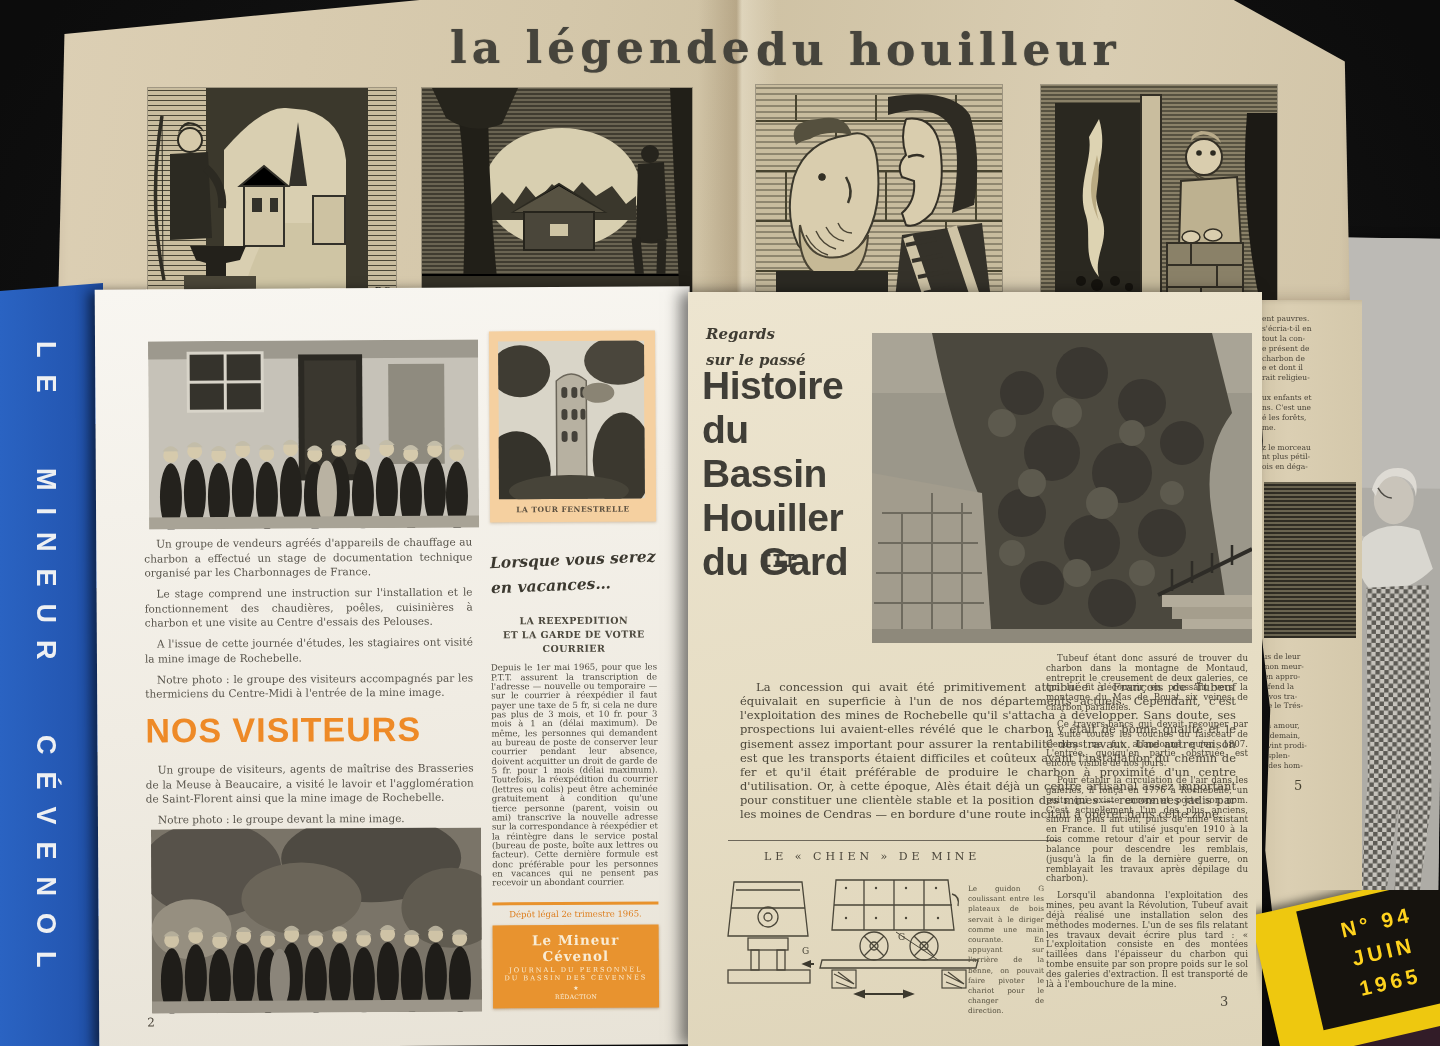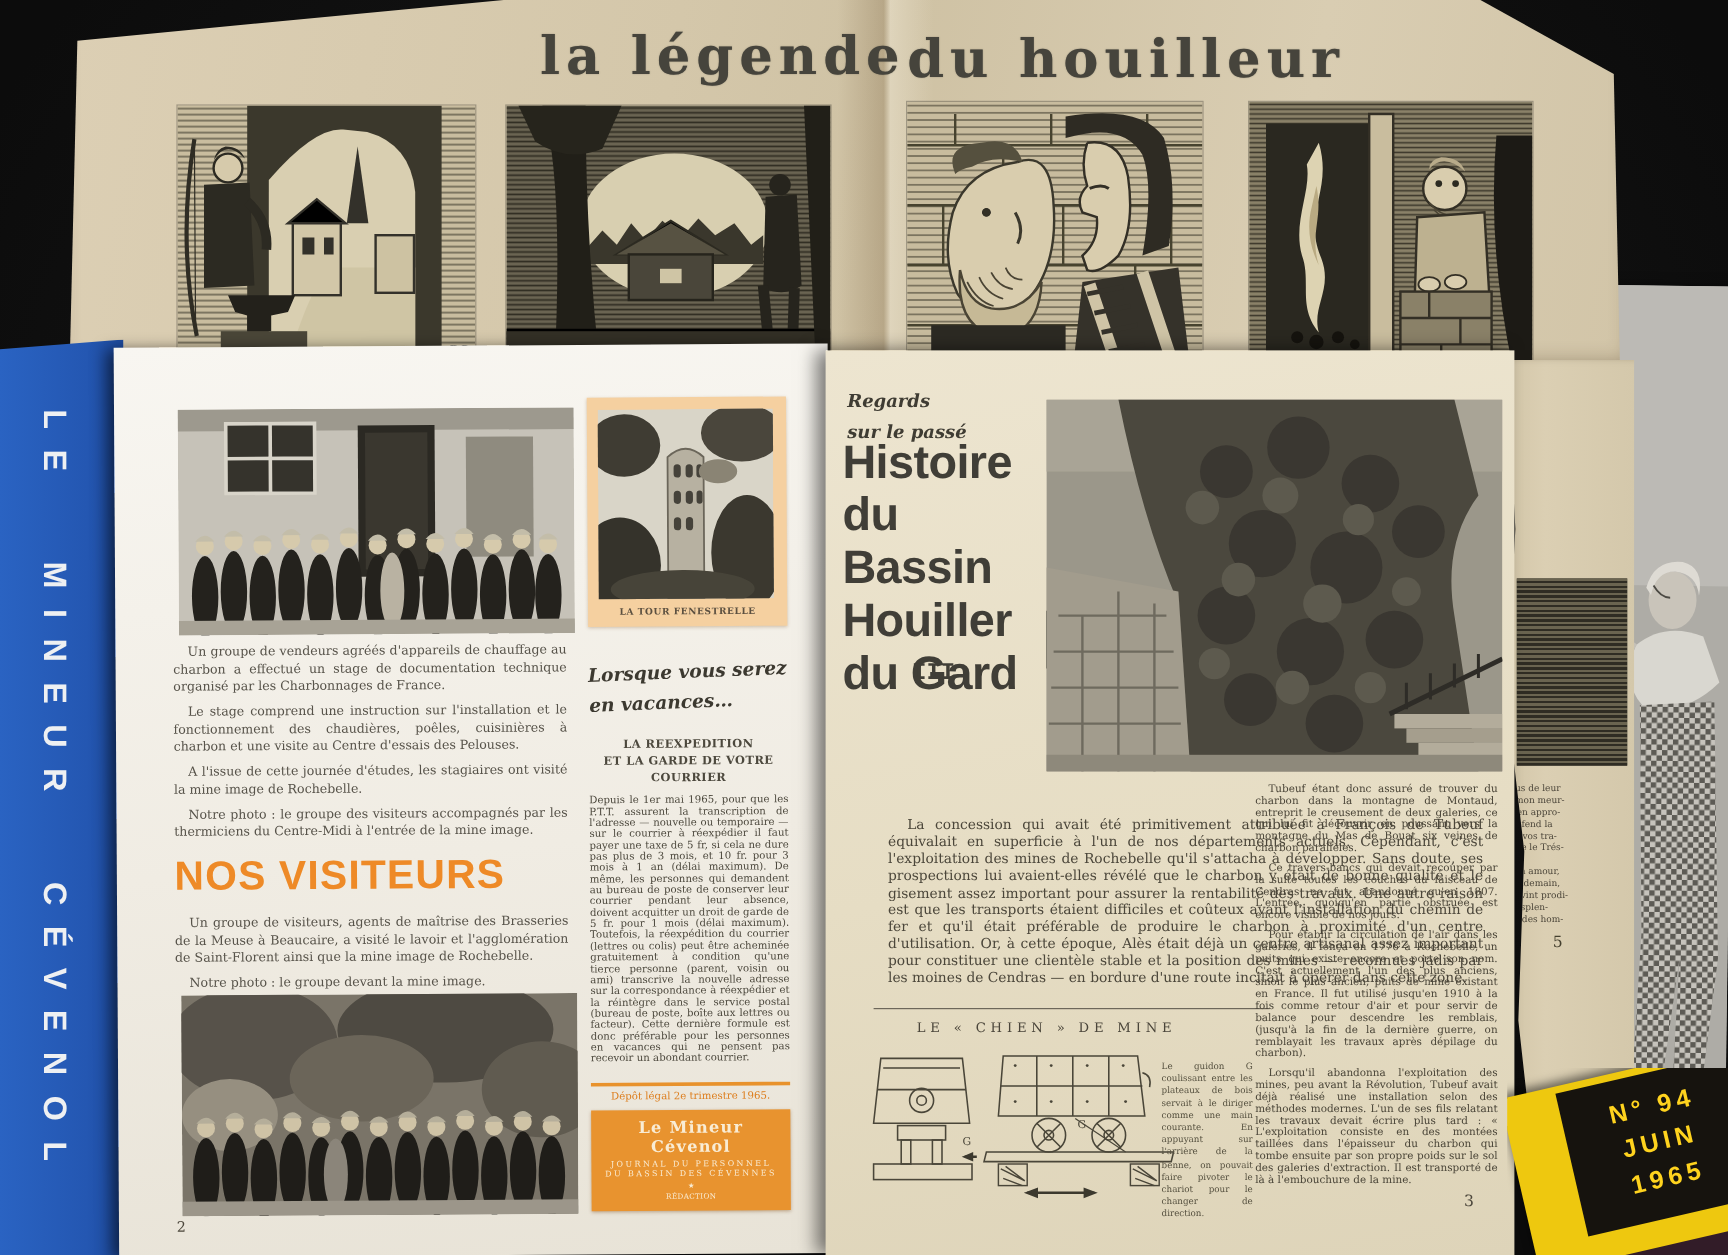--- a/index.html
+++ b/index.html
@@ -228,20 +228,36 @@
         <ellipse cx="150" cy="152" rx="9" ry="6" fill="#d9cdae" stroke="#332f25" stroke-width="1.5"></ellipse>
         <ellipse cx="172" cy="150" rx="9" ry="6" fill="#d9cdae" stroke="#332f25" stroke-width="1.5"></ellipse>
         <rect x="126" y="158" width="76" height="65" fill="#8a8168" stroke="#332f25" stroke-width="2"></rect>
         <path d="M126,180 h76 M126,202 h76 M150,158 v22 M176,180 v22 M160,202 v21" stroke="#332f25" stroke-width="2"></path>
         <path d="M206,28 h30 v195 h-16 Q198,120 206,28" fill="#1c1a15"></path>
       </svg>
     </div>
   </div>
 
   <div class="abs torn-strip">
+    <div class="abs frag prelines" style="left:24px;top:14px;width:96px;">ent pauvres.
+s'écria-t-il en
+tout la con-
+e présent de
+charbon de
+e et dont il
+rait religieu-
+
+ux enfants et
+ns. C'est une
+é les forêts,
+me.
+
+z le morceau
+nt plus pétil-
+ois en déga-</div>
     <div class="abs wood-frag" style="left:26px;top:182px;width:92px;height:156px;"></div>
     <div class="abs frag prelines" style="left:20px;top:352px;width:100px;">ous de leur
 émon meur-
 s'en appro-
 et fend la
 ez vos tra-
 que le Trés-
 
 son amour,
 lendemain,

